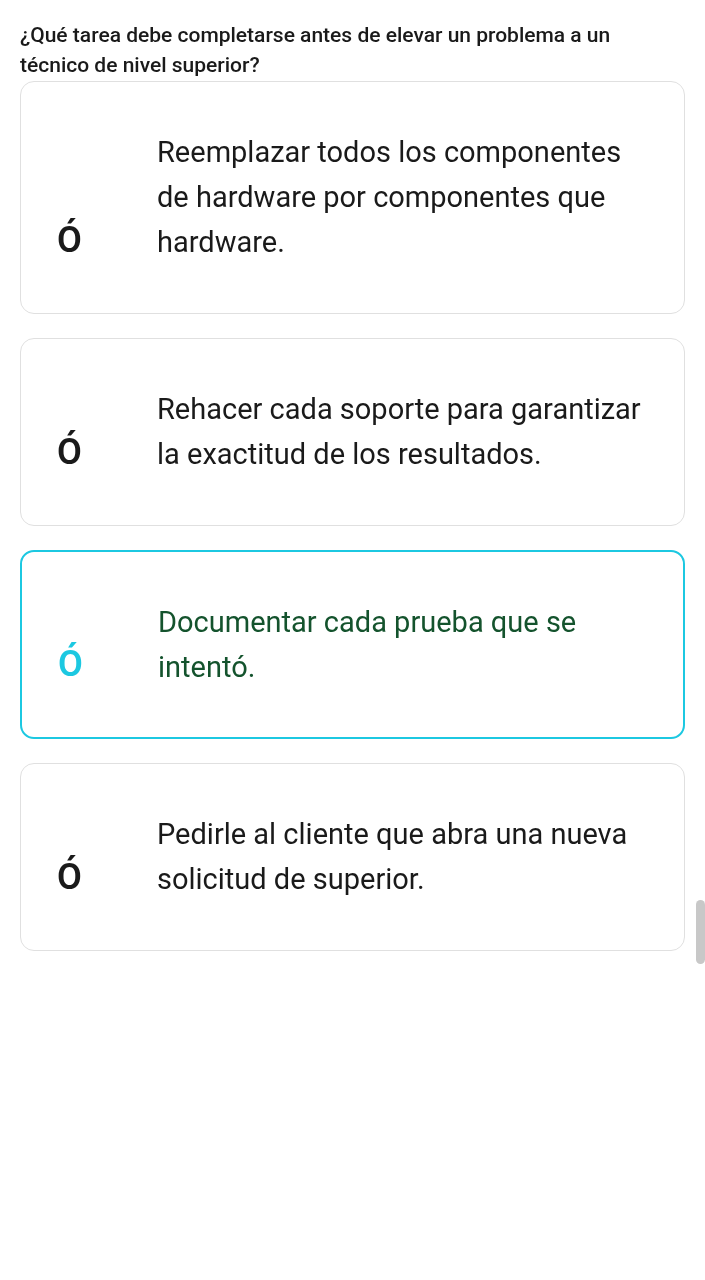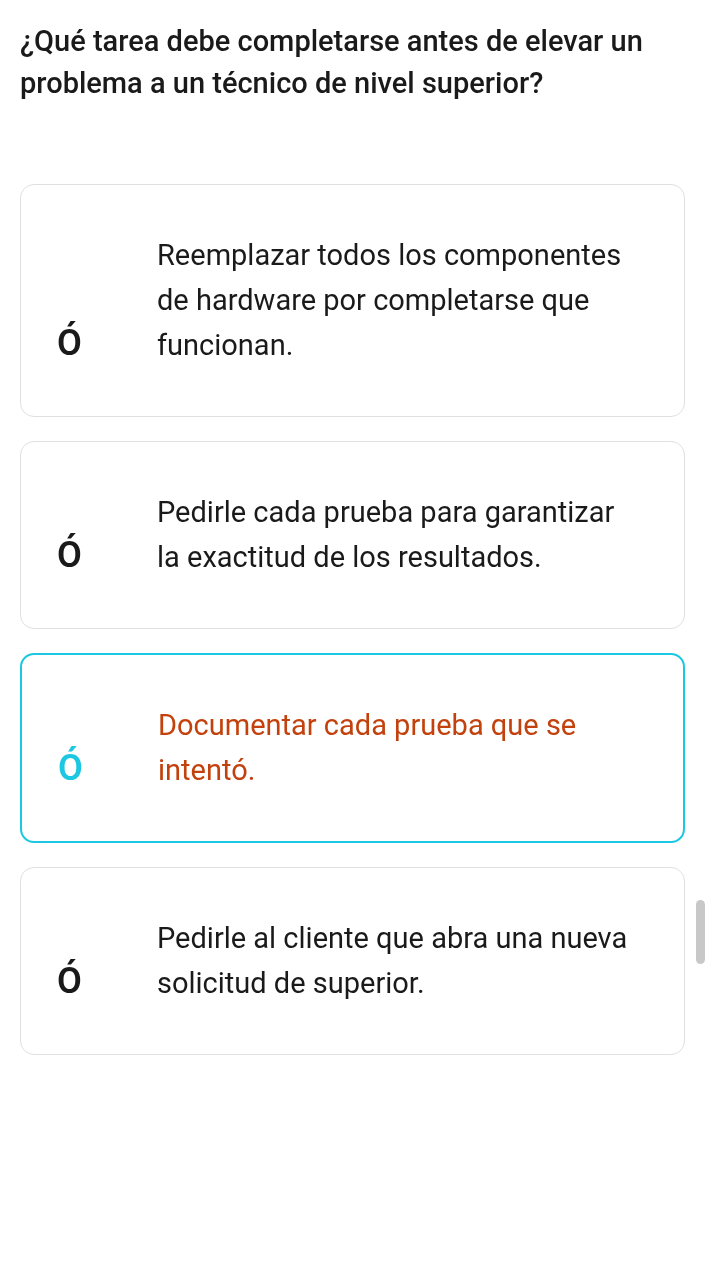--- a/index.html
+++ b/index.html
@@ -9,25 +9,24 @@
     }
     body {
       font-family: -apple-system, BlinkMacSystemFont, 'Segoe UI', Roboto, Helvetica, Arial, sans-serif;
       background: #ffffff;
       width: 705px;
       height: 1280px;
       padding: 20px;
       position: relative;
     }
     .question {
-      font-size: 29px;
+      font-size: 21px;
       font-weight: 500;
       color: #1a1a1a;
       line-height: 1.45;
-      margin-bottom: 80px;
       padding-right: 30px;
     }
     .options {
       display: flex;
       flex-direction: column;
       gap: 24px;
     }
     .option {
       border: 1.5px solid #e0e0e0;
       border-radius: 14px;
@@ -53,45 +52,45 @@
       color: #1cc8e1;
     }
     .option-text {
       font-size: 29px;
       font-weight: 400;
       color: #1a1a1a;
       line-height: 1.55;
       flex: 1;
     }
     .option.selected .option-text {
-      color: #c2410c;
+      color: #14532d;
     }
     .scrollbar-thumb {
       position: absolute;
       right: 0;
       top: 900px;
       width: 9px;
       height: 64px;
       background: #c8c8c8;
       border-radius: 5px;
     }
   </style>
 </head>
 <body>
 
 <div class="question">¿Qué tarea debe completarse antes de elevar un problema a un técnico de nivel superior?</div>
 
 <div class="options">
   <div class="option">
     <div class="option-marker">Ó</div>
-    <div class="option-text">Reemplazar todos los componentes de hardware por completarse que funcionan.</div>
+    <div class="option-text">Reemplazar todos los componentes de hardware por componentes que hardware.</div>
   </div>
   <div class="option">
     <div class="option-marker">Ó</div>
-    <div class="option-text">Pedirle cada prueba para garantizar la exactitud de los resultados.</div>
+    <div class="option-text">Rehacer cada soporte para garantizar la exactitud de los resultados.</div>
   </div>
   <div class="option selected">
     <div class="option-marker">Ó</div>
     <div class="option-text">Documentar cada prueba que se intentó.</div>
   </div>
   <div class="option">
     <div class="option-marker">Ó</div>
     <div class="option-text">Pedirle al cliente que abra una nueva solicitud de superior.</div>
   </div>
 </div>

